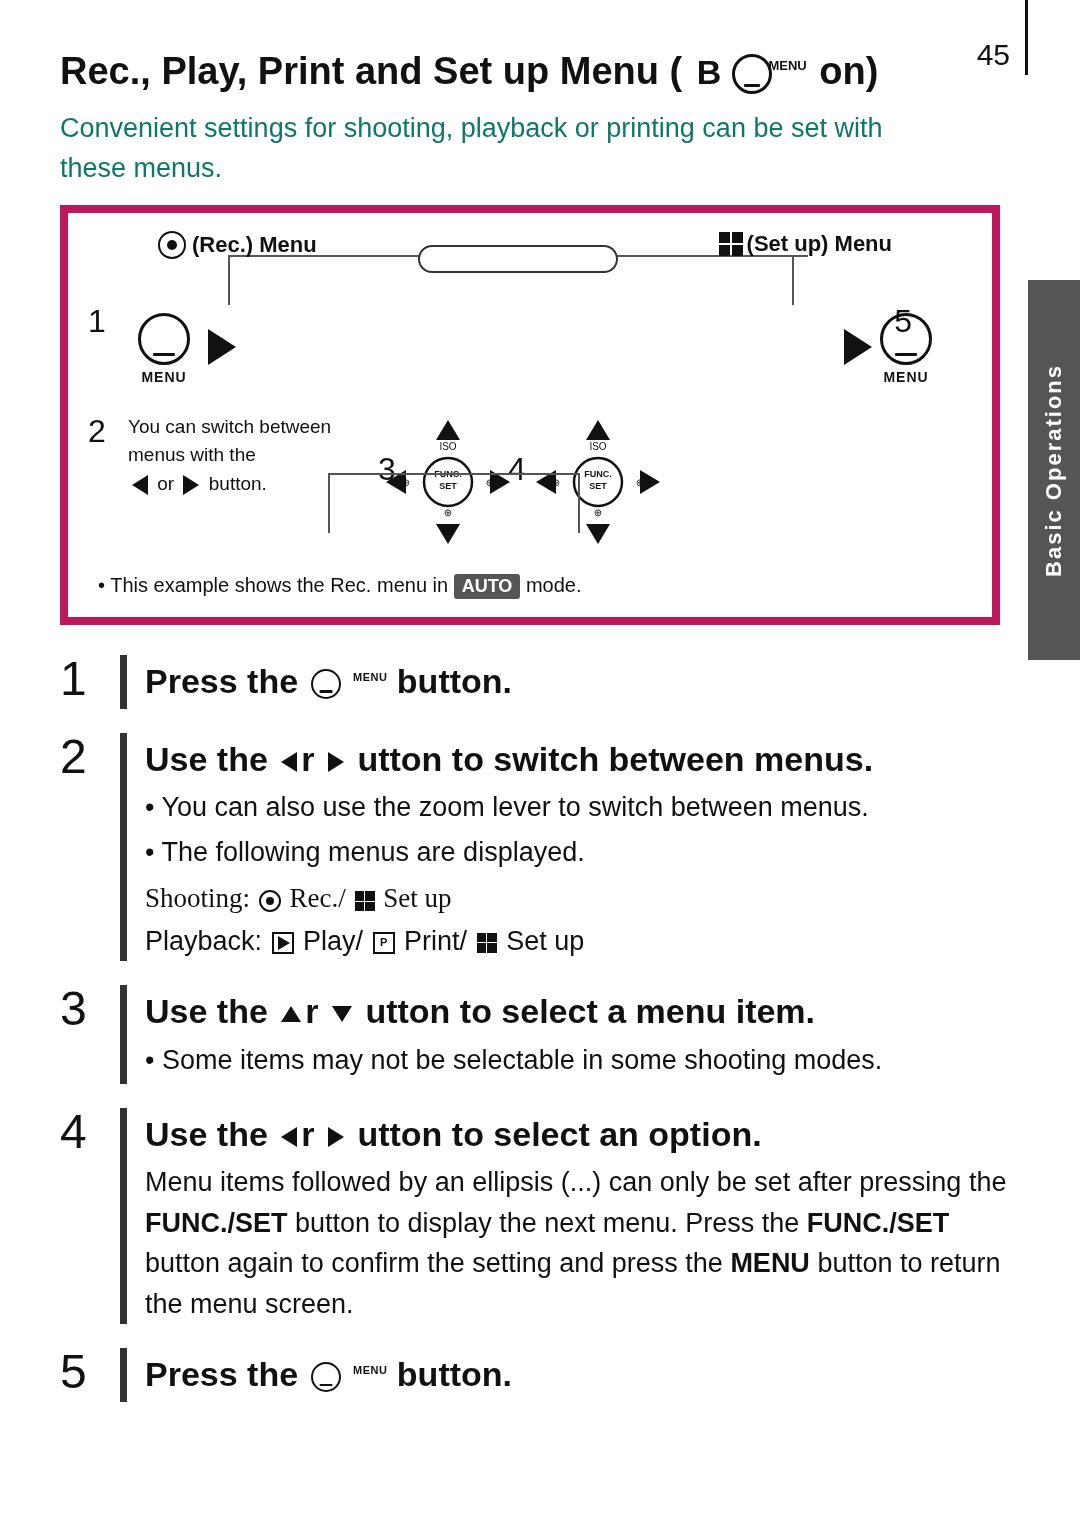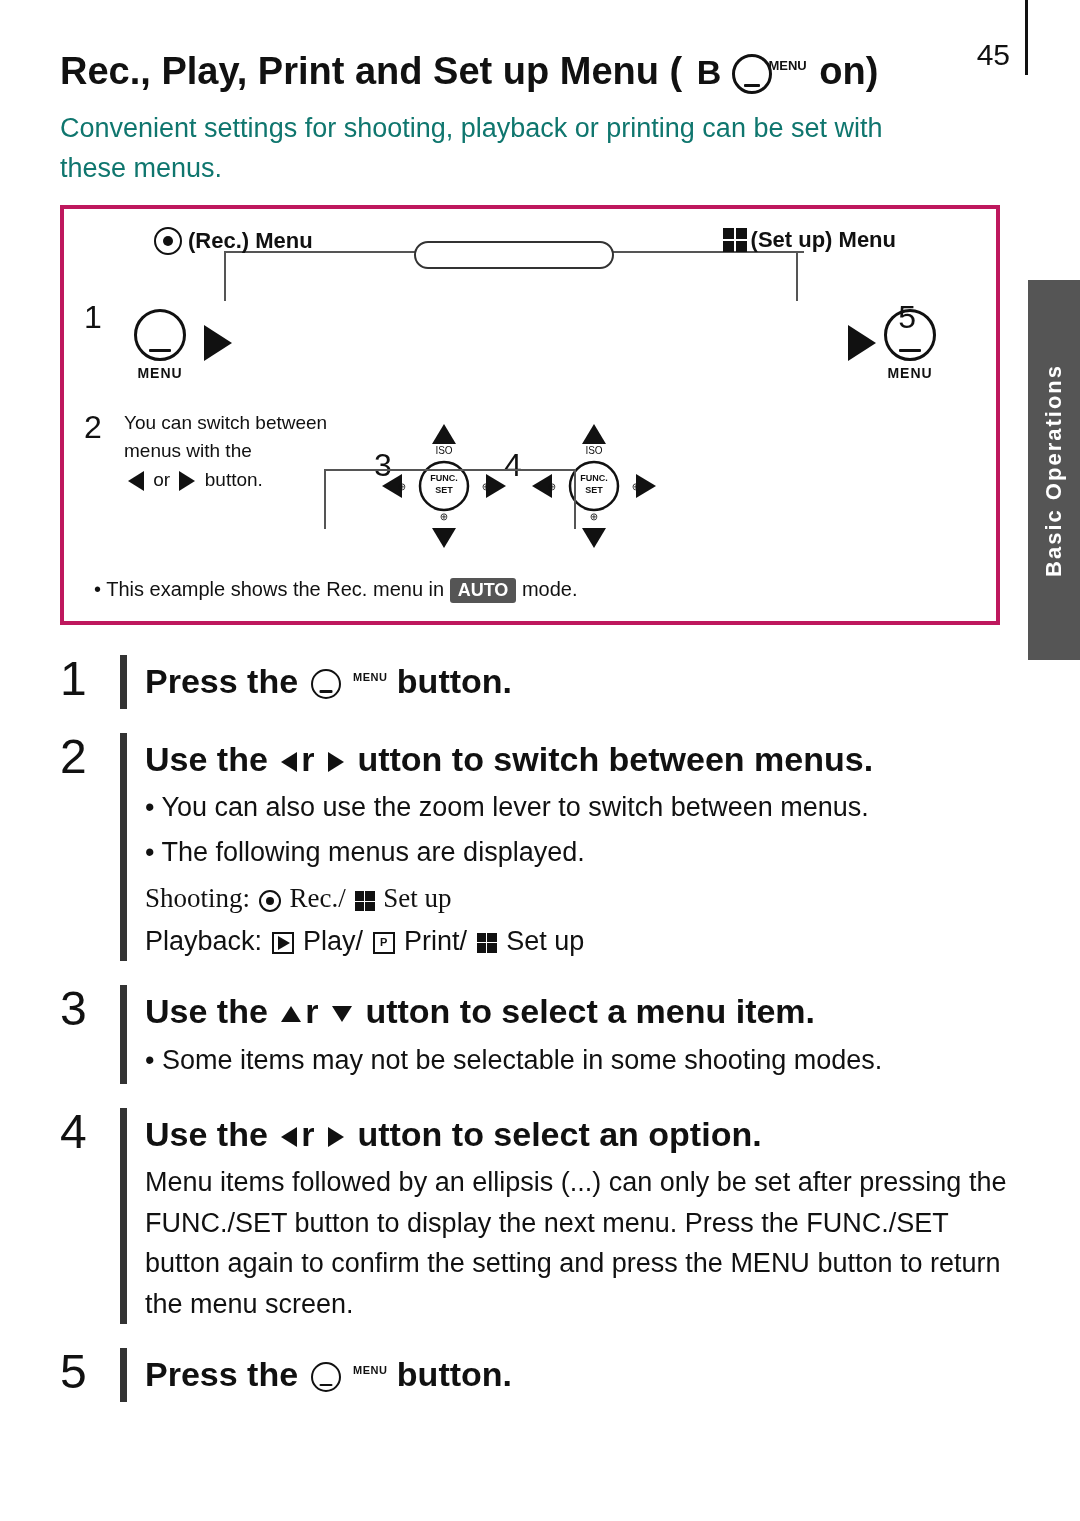--- a/index.html
+++ b/index.html
@@ -99,21 +99,21 @@
     
     .subtitle {
       font-size: 27px;
       line-height: 1.5;
       margin-bottom: 16px;
       color: #0f766e;
     }
 
     
     .diagram-box {
-      border: 4px solid #be185d;
+      border: 8px solid #be185d;
       width: 940px;
       height: 420px;
       position: relative;
       margin-bottom: 30px;
       background: #fff;
     }
 
     
     .diag-rec-label {
       position: absolute;
@@ -386,21 +386,21 @@
       width: 0;
       height: 0;
       border-left: 10px solid transparent;
       border-right: 10px solid transparent;
       border-top: 16px solid #111;
       vertical-align: middle;
       margin: 0 4px;
     }
 
     .bold-key {
-      font-weight: normal;
+      font-weight: bold;
       margin-top: 8px;
     }
 
     
     .small-rec-icon {
       display: inline-flex;
       align-items: center;
       justify-content: center;
       width: 22px;
       height: 22px;

